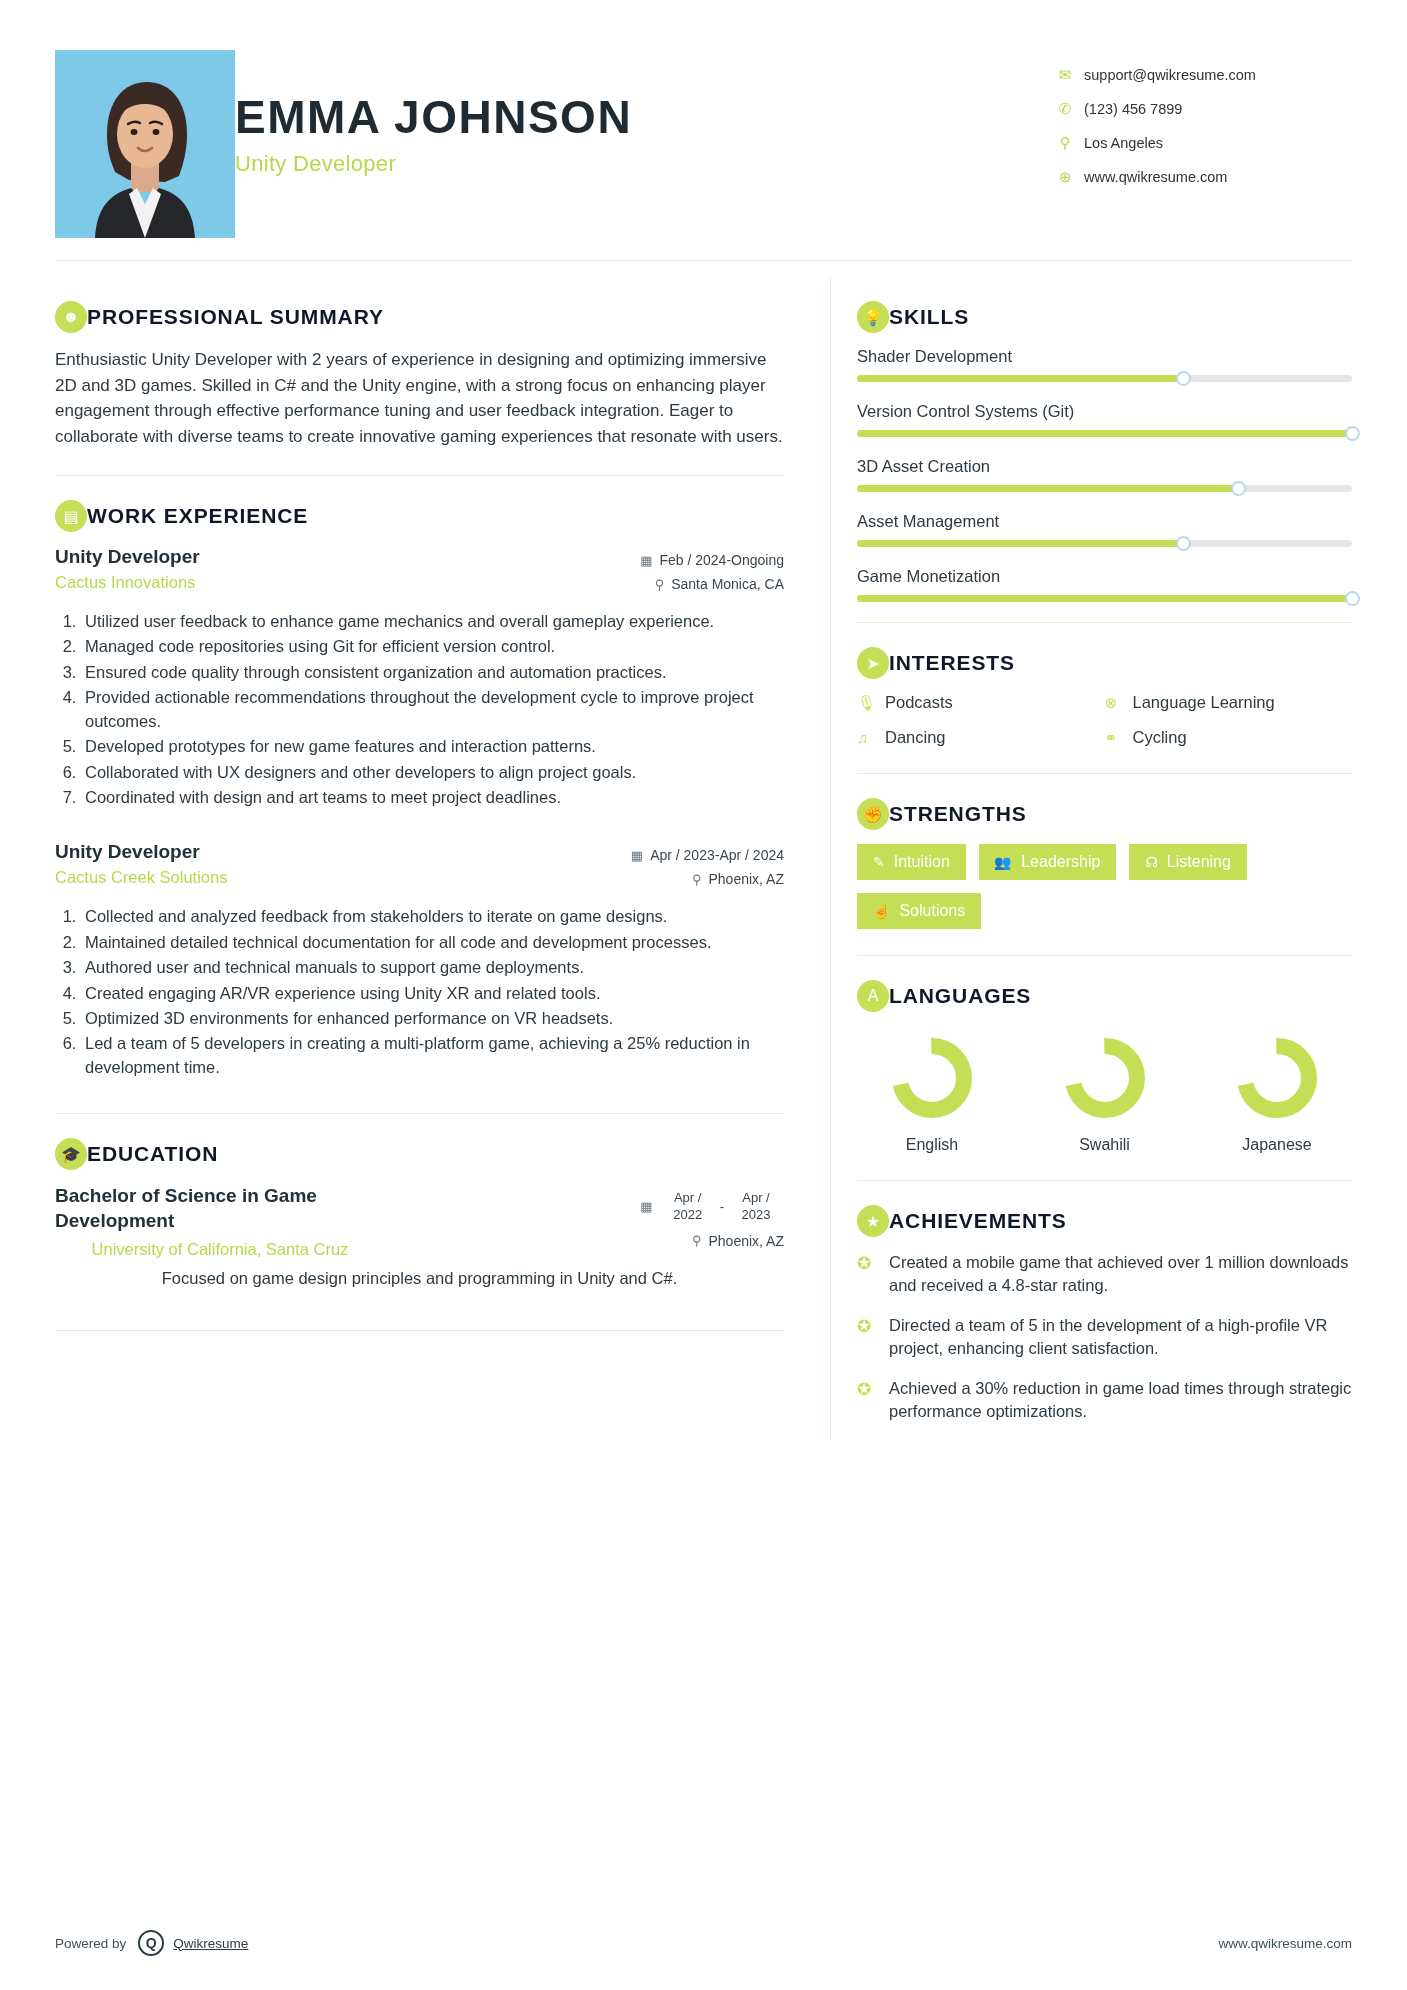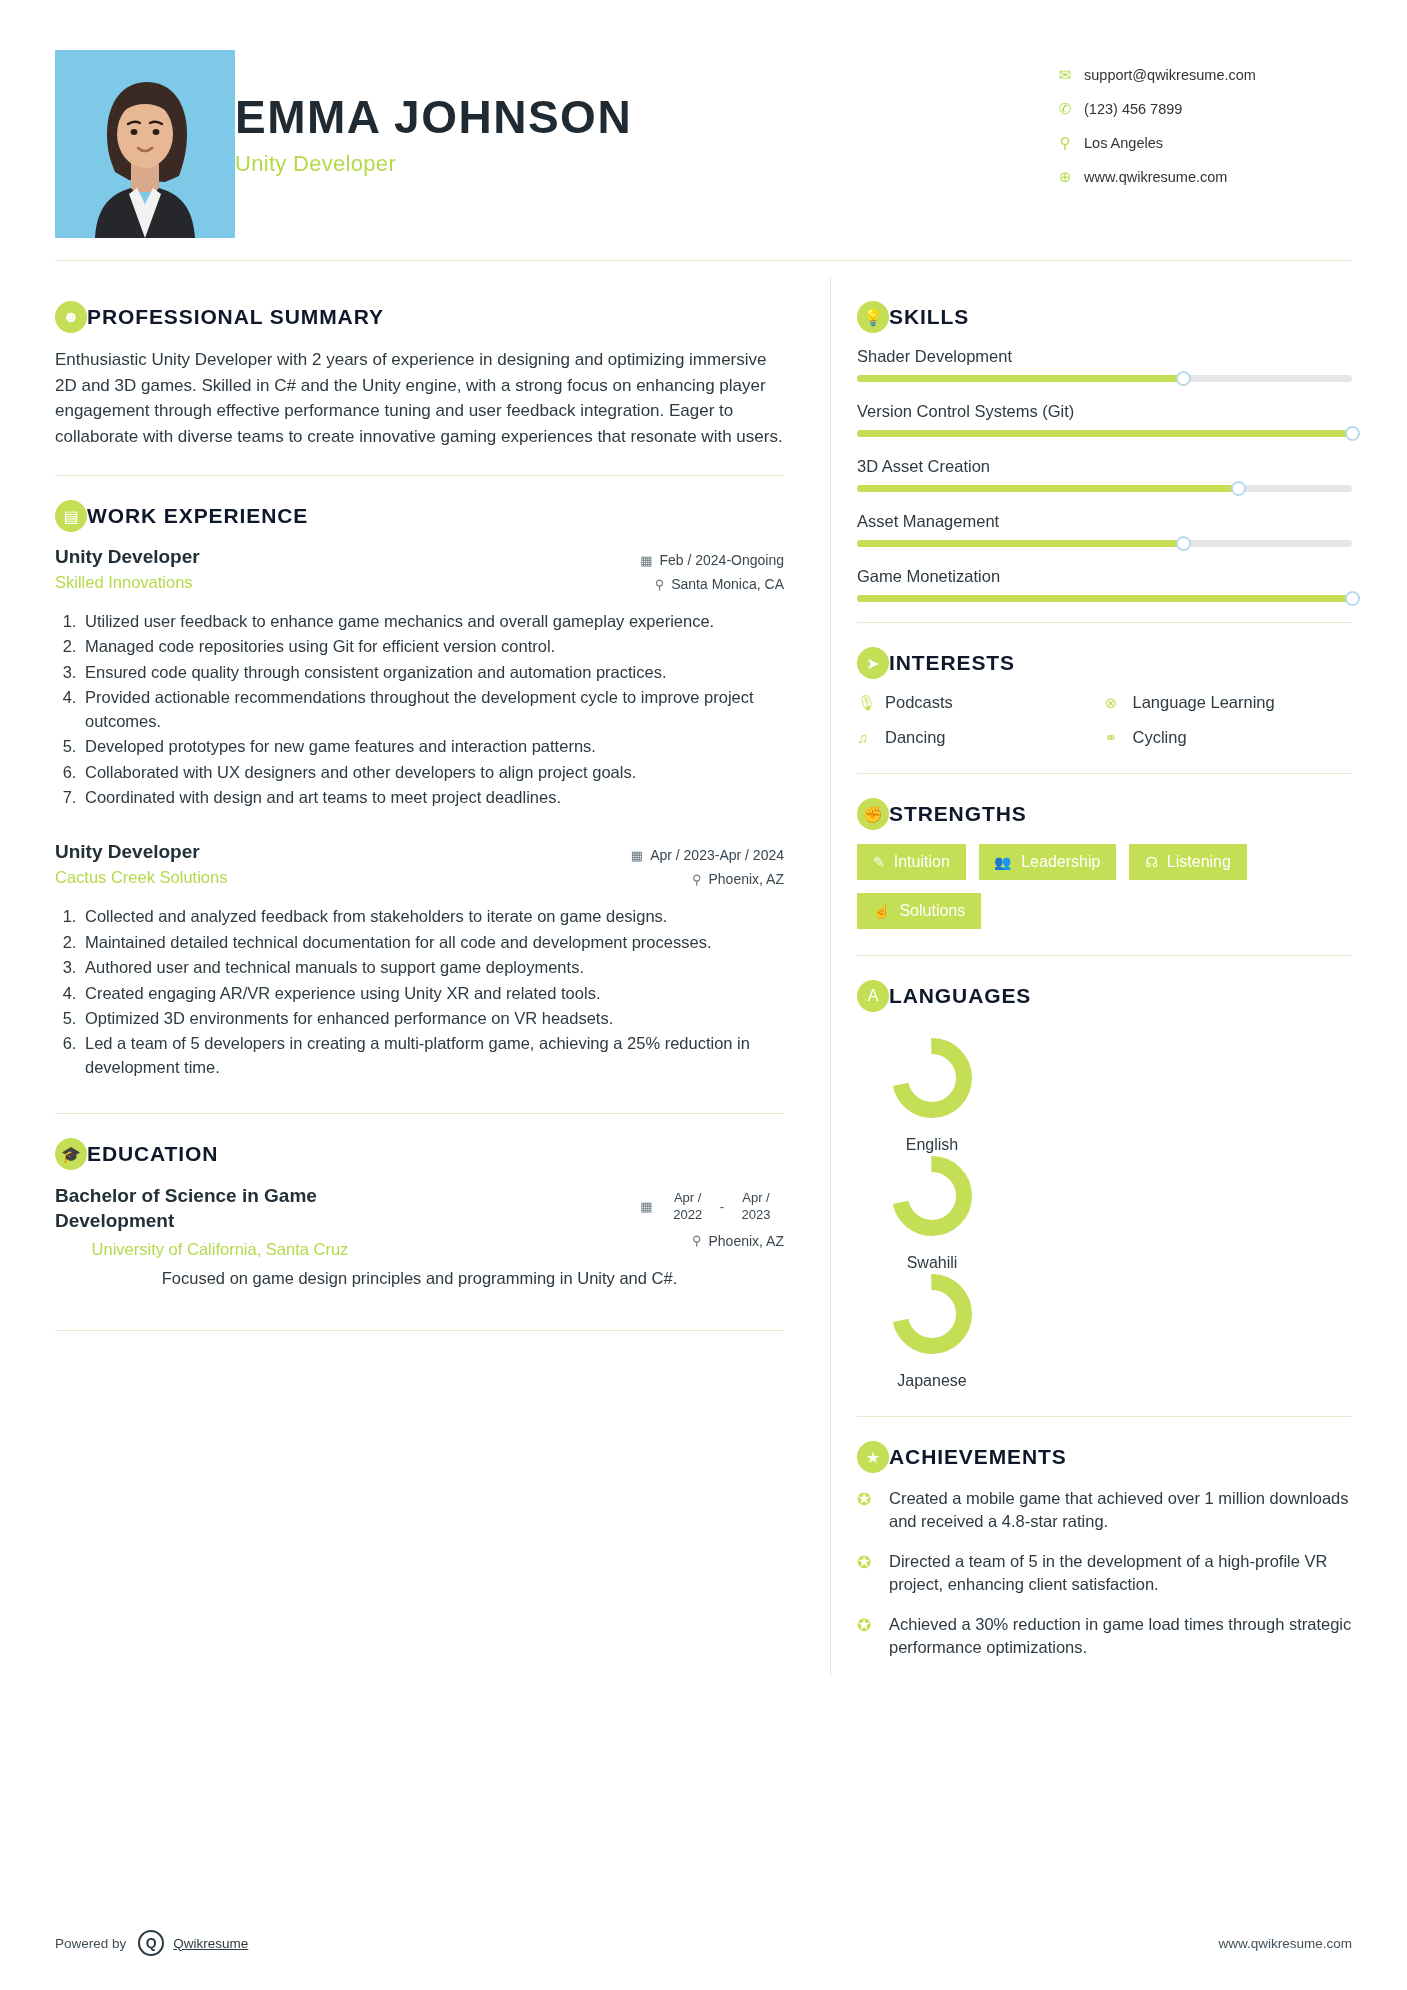--- a/index.html
+++ b/index.html
@@ -204,21 +204,21 @@
   .strength {
     background: #c4de55;
     color: #ffffff;
     font-size: 16px;
     padding: 9px 16px;
     display: flex;
     align-items: center;
   }
   .strength .s-ico { margin-right: 9px; font-size: 14px; }
   
-  .langs { display: flex; justify-content: space-between; padding: 10px 10px 0 10px; flex-direction: column;}
+  .langs { display: flex; justify-content: space-between; padding: 10px 10px 0 10px;}
   .lang { text-align: center; width: 130px;}
   .donut {
     width: 84px; height: 84px; margin: 0 auto;
   }
   .lang-name { font-size: 16px; color: #2e3a42; margin-top: 12px;}
   
   .ach { display: flex; margin-bottom: 16px; }
   .ach-ico { color: #c4de55; width: 32px; flex: 0 0 32px; font-size: 17px; padding-top: 2px;}
   .ach-txt { font-size: 16.5px; line-height: 1.42; color: #2e3a42; }
   
@@ -310,21 +310,21 @@
 
       <div class="sec-head">
         <span class="sec-badge">▤</span>
         <span class="sec-title">WORK EXPERIENCE</span>
       </div>
 
       <div class="job">
         <div class="job-top">
           <div>
             <div class="job-title">Unity Developer</div>
-            <div class="job-org">Skilled Innovations</div>
+            <div class="job-org">Cactus Innovations</div>
           </div>
           <div class="job-meta">
             <div class="meta-row">
                 <span class="meta-ico">▦</span>
                 <span>Feb / 2024-Ongoing</span>
               </div>
             <div class="meta-row">
                 <span class="meta-ico">⚲</span>
                 <span>Santa Monica, CA</span>
               </div>

